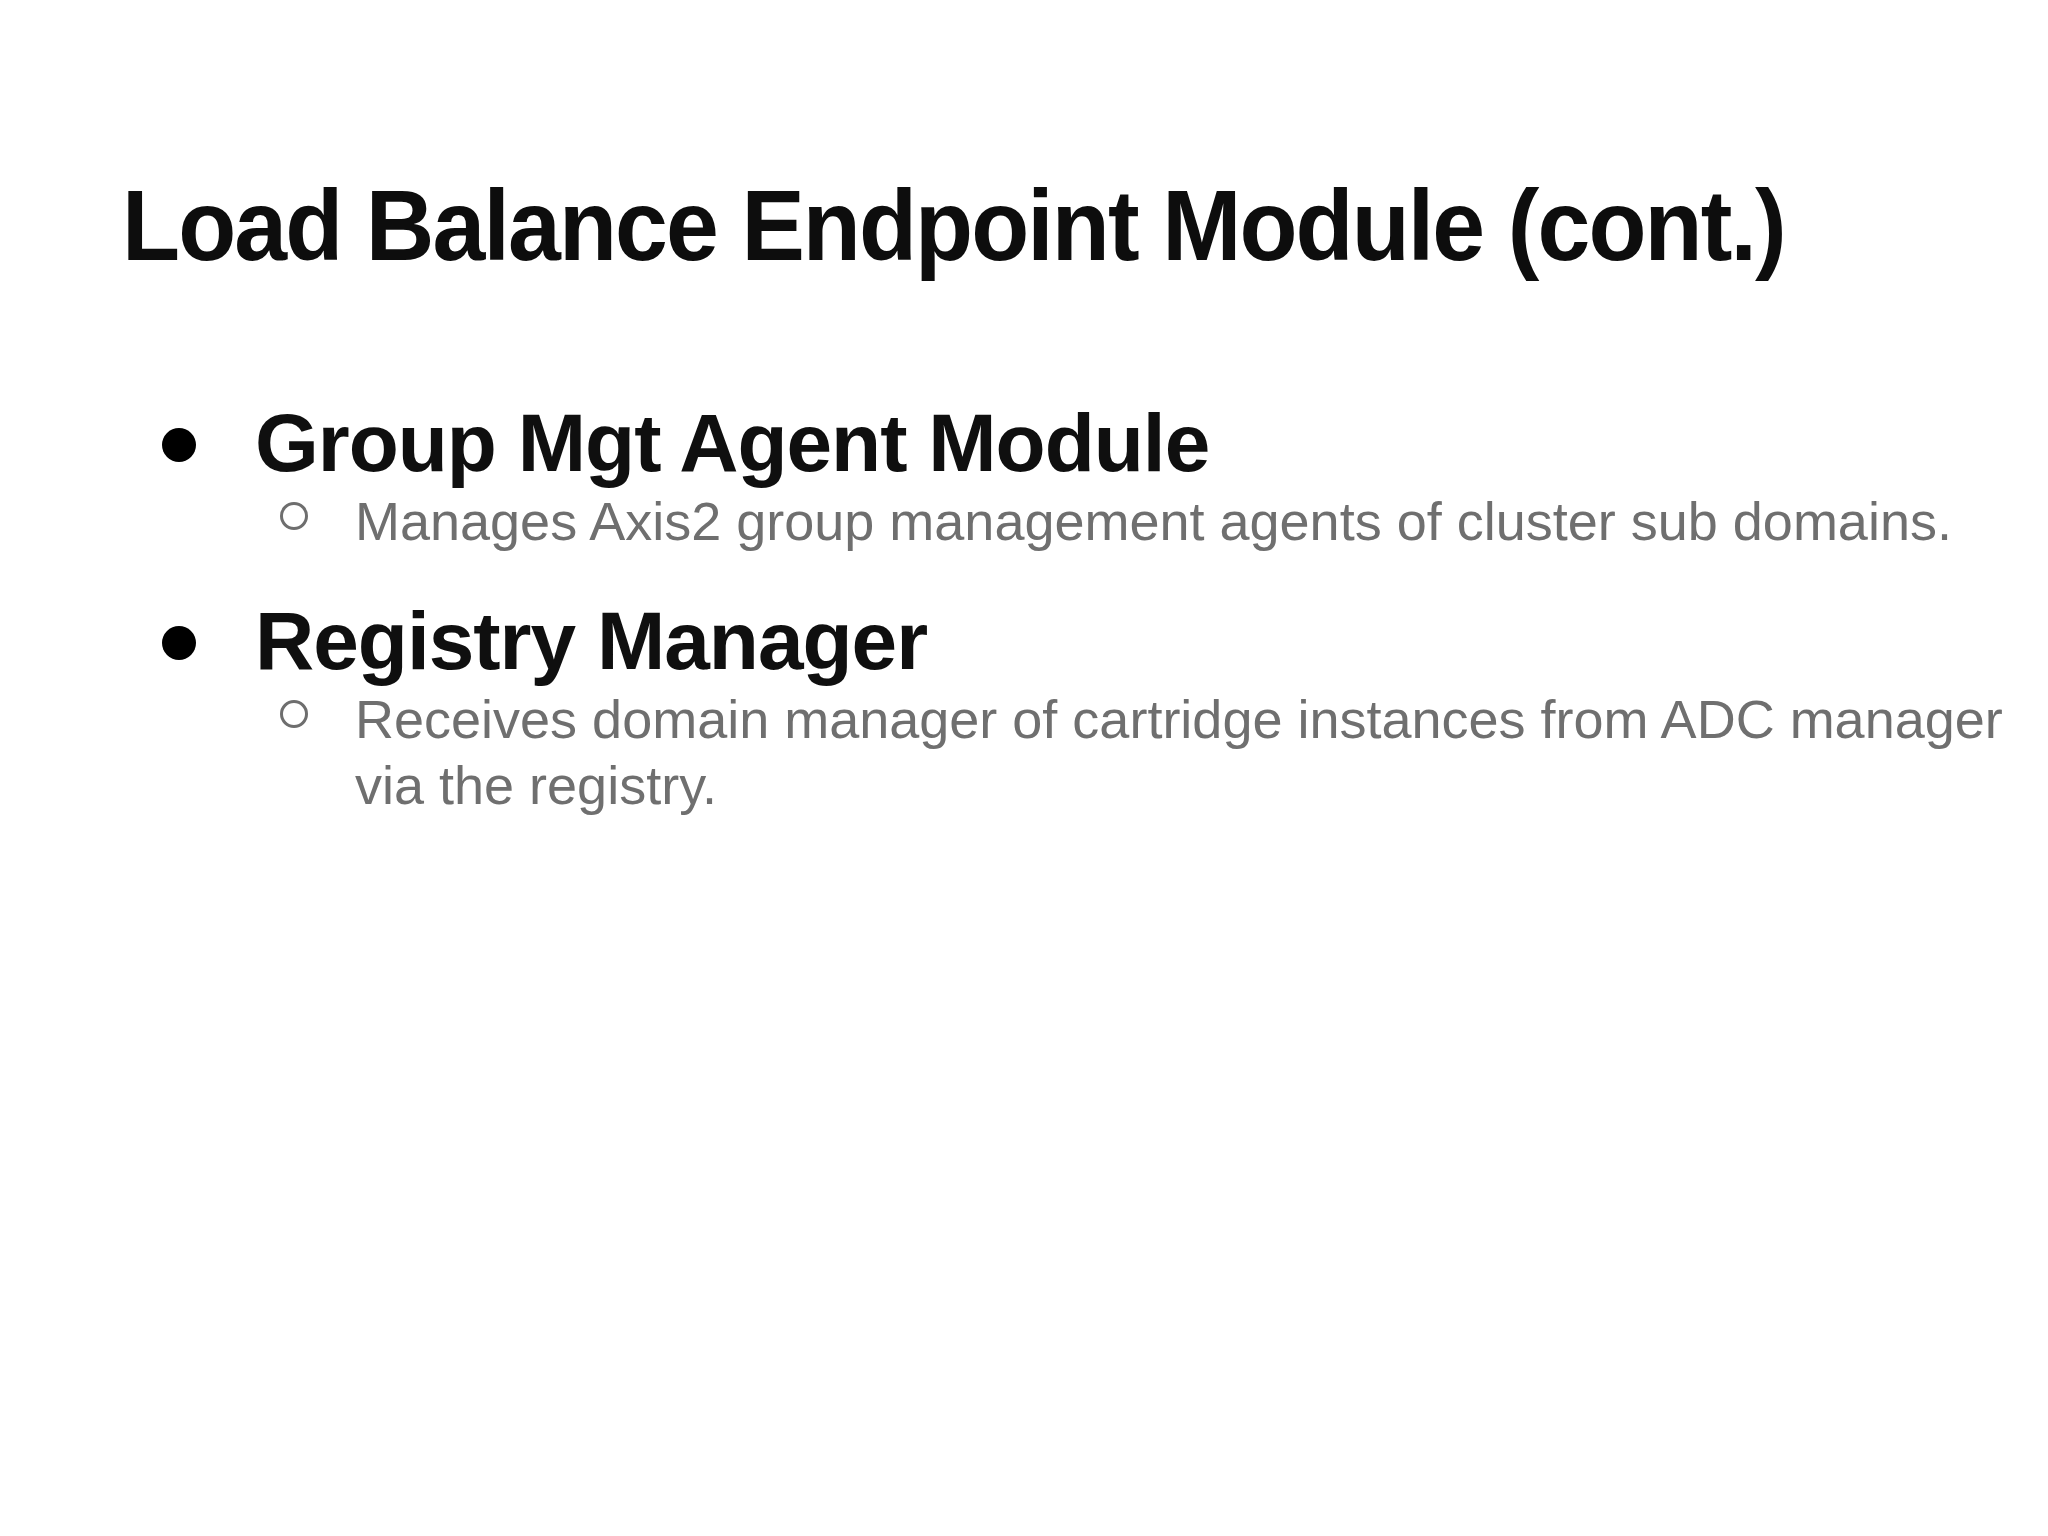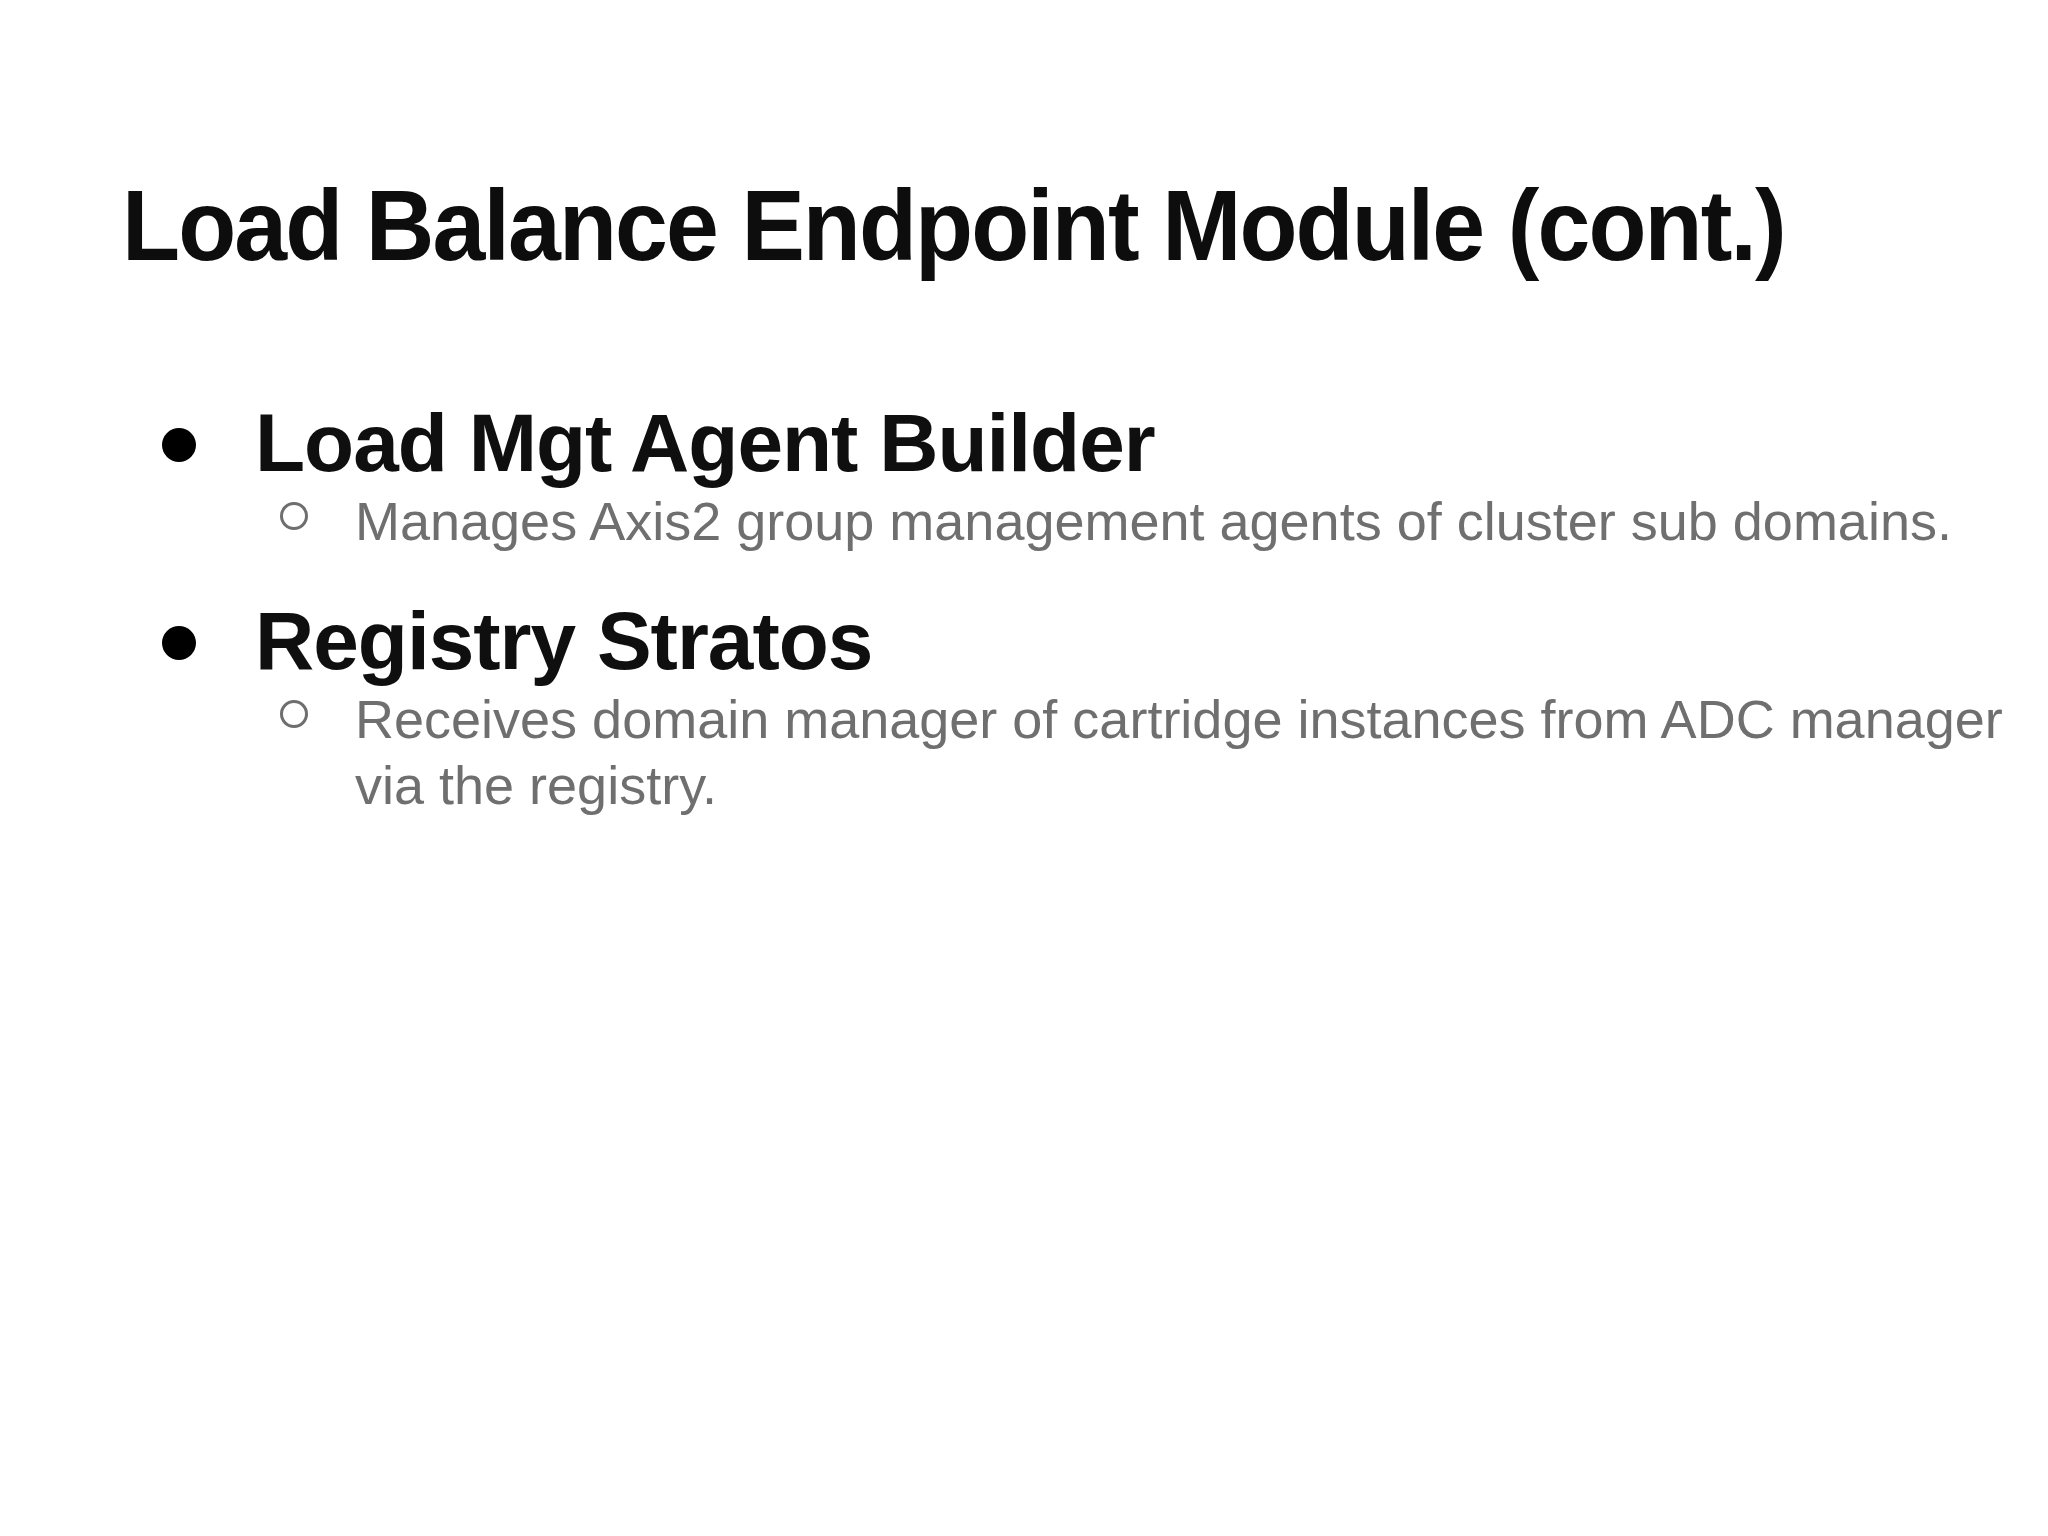--- a/index.html
+++ b/index.html
@@ -150,36 +150,36 @@
   <div class="title">Load Balance Endpoint Module (cont.)</div>
 
   <div class="plan">
 
 
     <div class="item">
       <div class="disc-col">
         <span class="disc"></span>
       </div>
       <div class="content">
-        <div class="heading">Load Mgt Agent Builder</div>
+        <div class="heading">Group Mgt Agent Module</div>
         <div class="sub">
           <div class="ring-col">
             <span class="ring"></span>
           </div>
           <div class="subtext">Manages Axis2 group management agents of cluster sub domains.</div>
         </div>
       </div>
     </div>
 
     <div class="item">
       <div class="disc-col">
         <span class="disc"></span>
       </div>
       <div class="content">
-        <div class="heading">Registry Stratos</div>
+        <div class="heading">Registry Manager</div>
         <div class="sub">
           <div class="ring-col">
             <span class="ring"></span>
           </div>
           <div class="subtext">Receives domain manager of cartridge instances from ADC manager
 via the registry.</div>
         </div>
       </div>
     </div>
 

